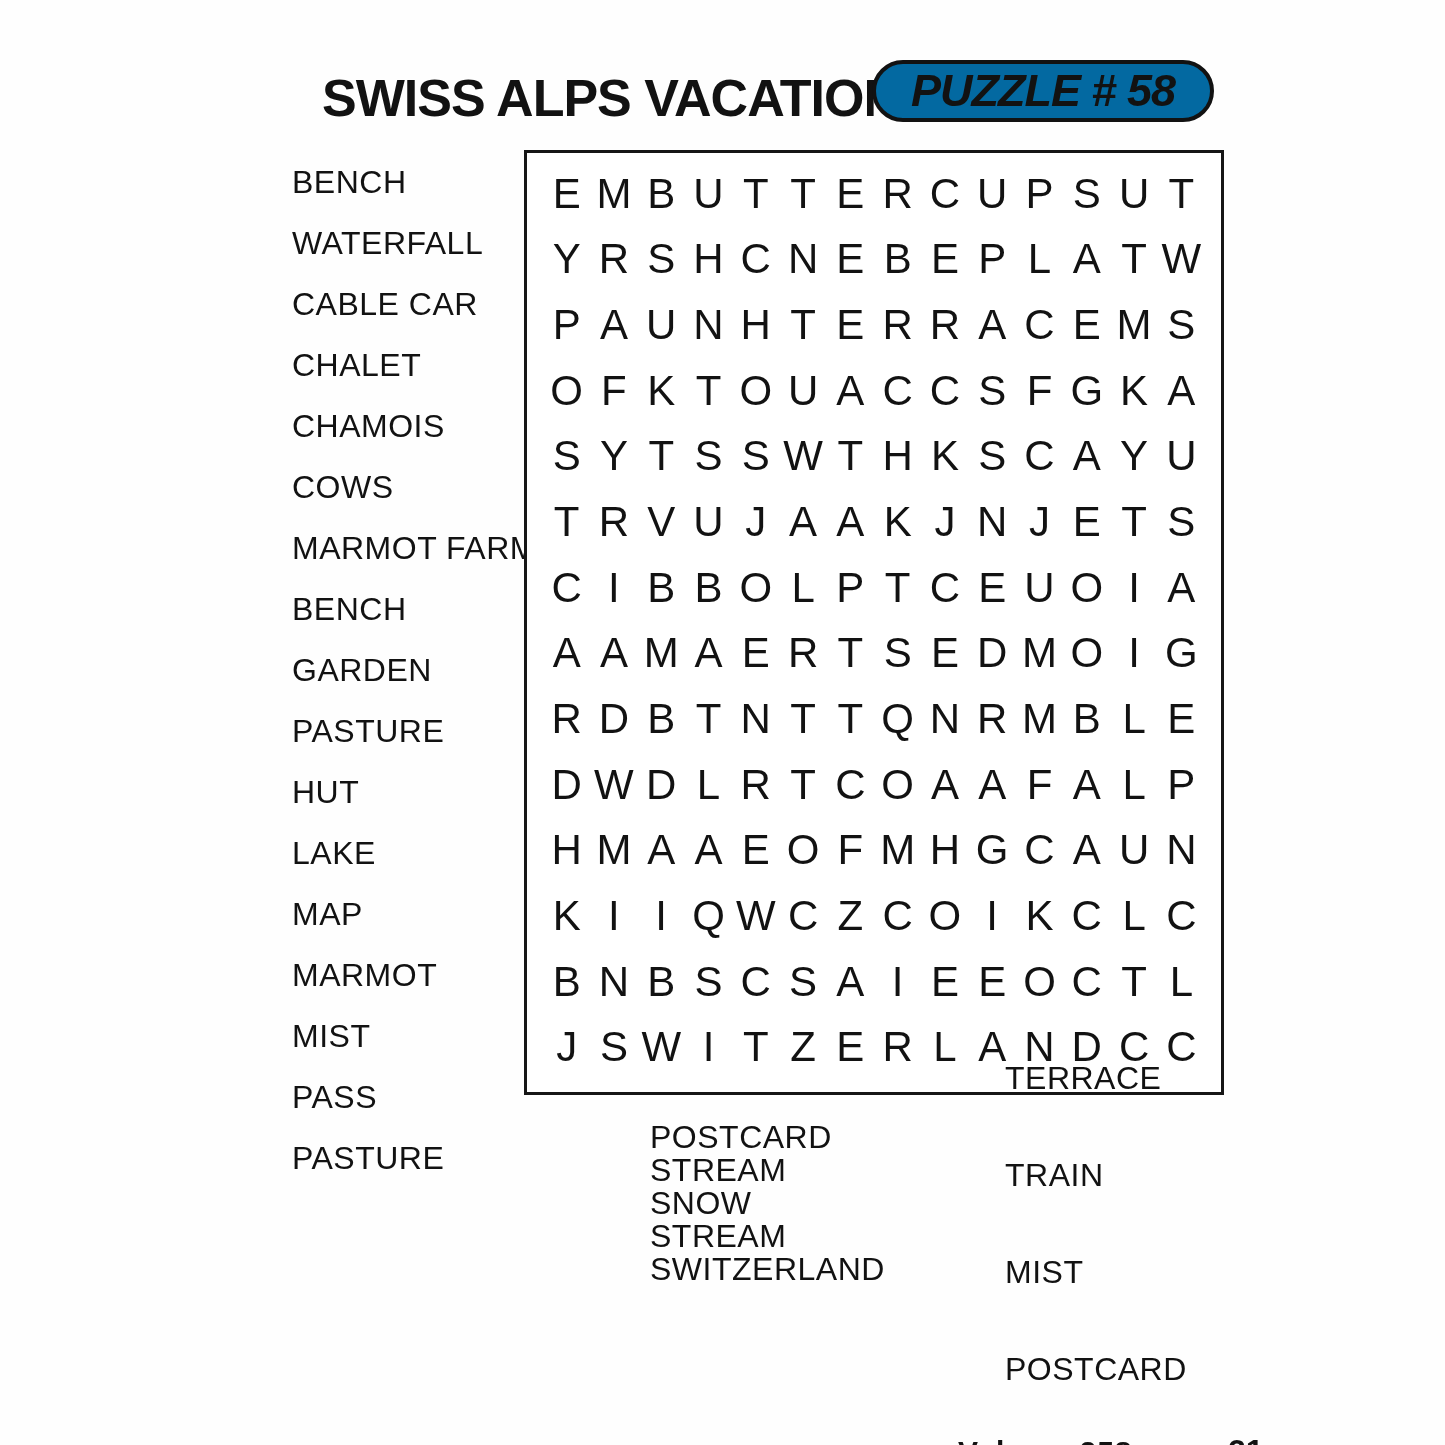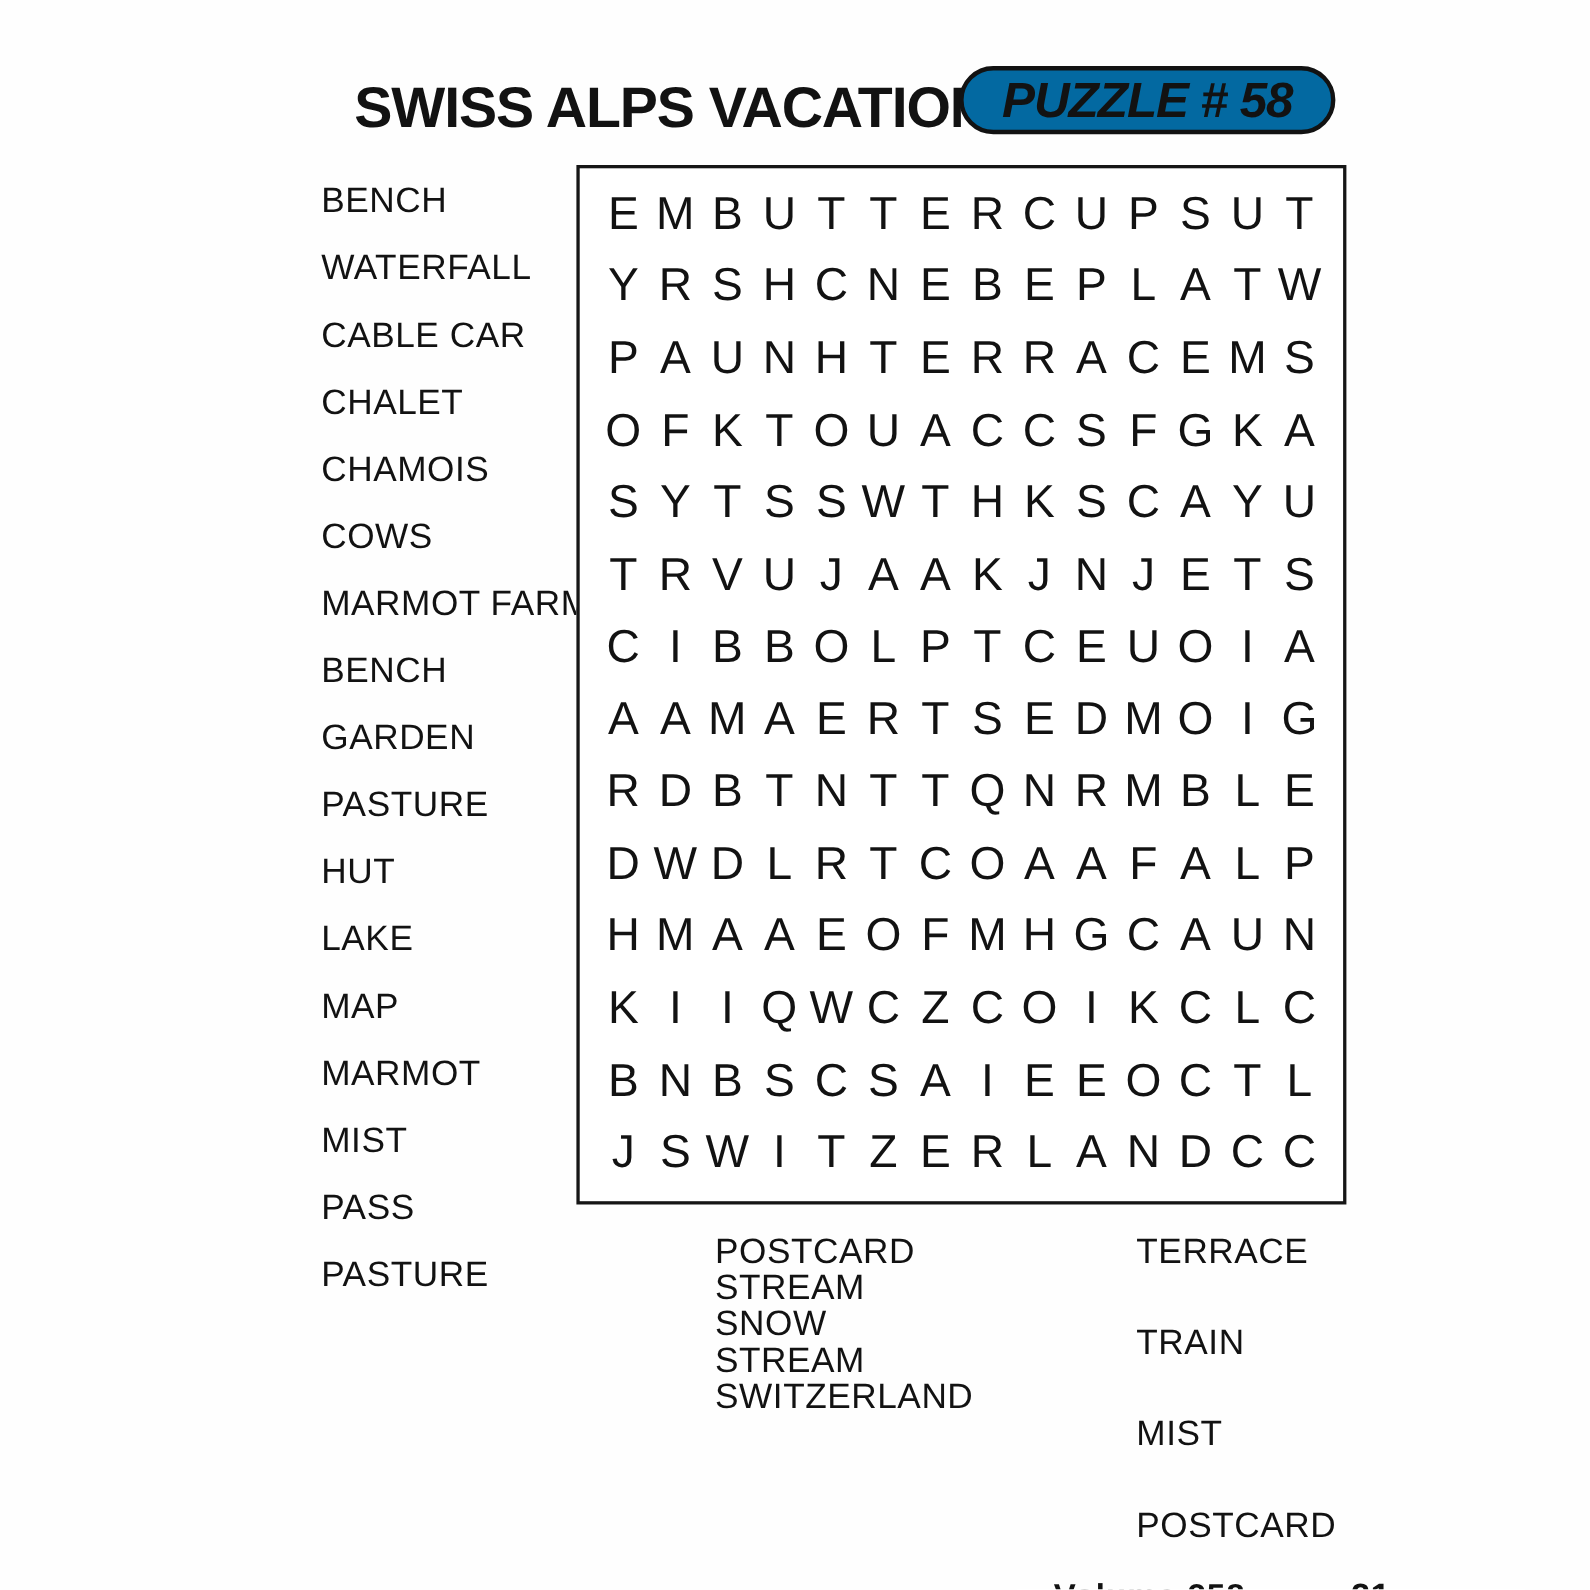--- a/index.html
+++ b/index.html
@@ -27,21 +27,21 @@
     background:#0369a1;
   }
   .word-col {
     position:absolute;
     display:flex; flex-direction:column;
     font-size:32px; line-height:33px; font-weight:400;
     letter-spacing:0.5px; white-space:nowrap;
   }
   .word-col.left   { left:292px;  top:166px;  gap:28px; }
   .word-col.mid    { left:650px;  top:1121px; }
-  .word-col.right  { left:1005px; top:1121px; gap:50px;margin-left:28px; }
+  .word-col.right  { left:1005px; top:1062px; gap:64px; }
   .grid-box {
     position:absolute; left:524px; top:150px;
     width:700px; height:945px;
     border:3px solid #161616; box-sizing:border-box;
     background:#fff;
     display:grid;
     grid-template-columns:repeat(14, 1fr);
     grid-template-rows:repeat(14, 1fr);
     padding:8px 16px 12px 16px;
   }

